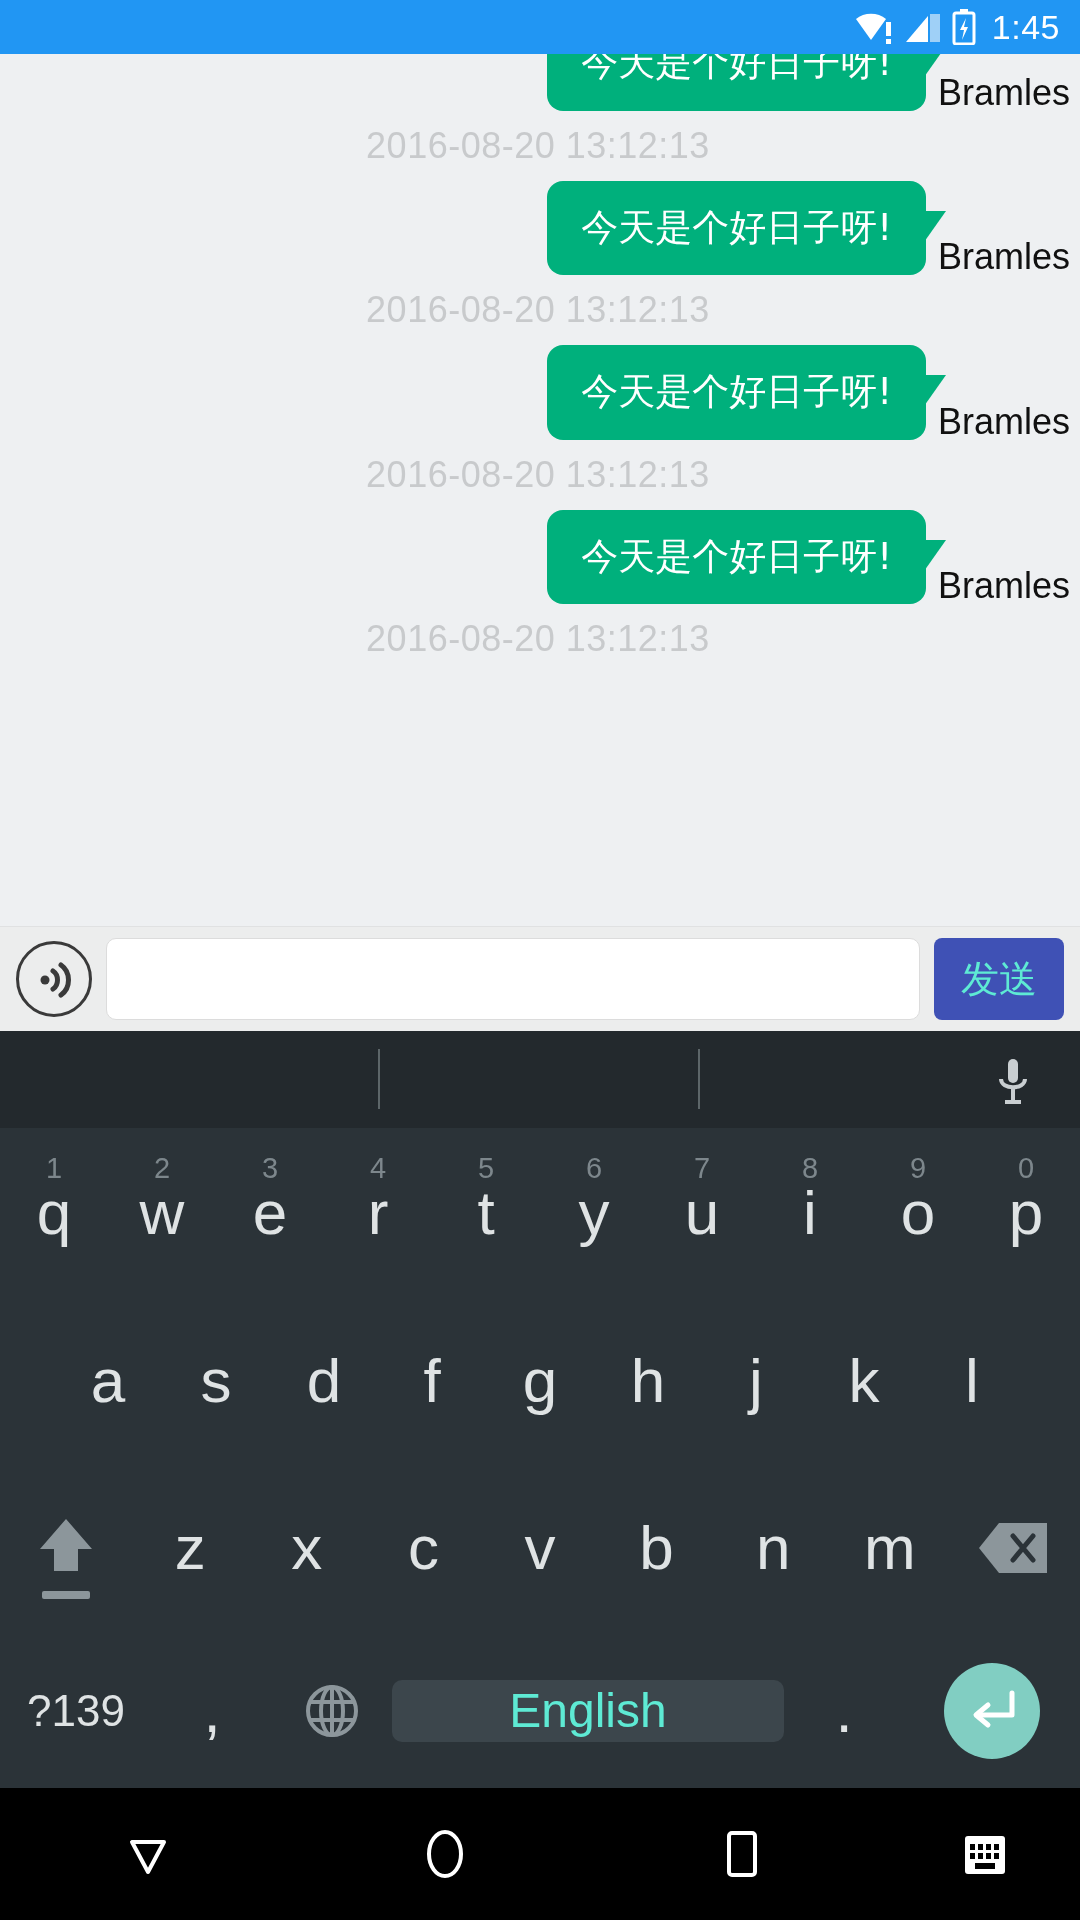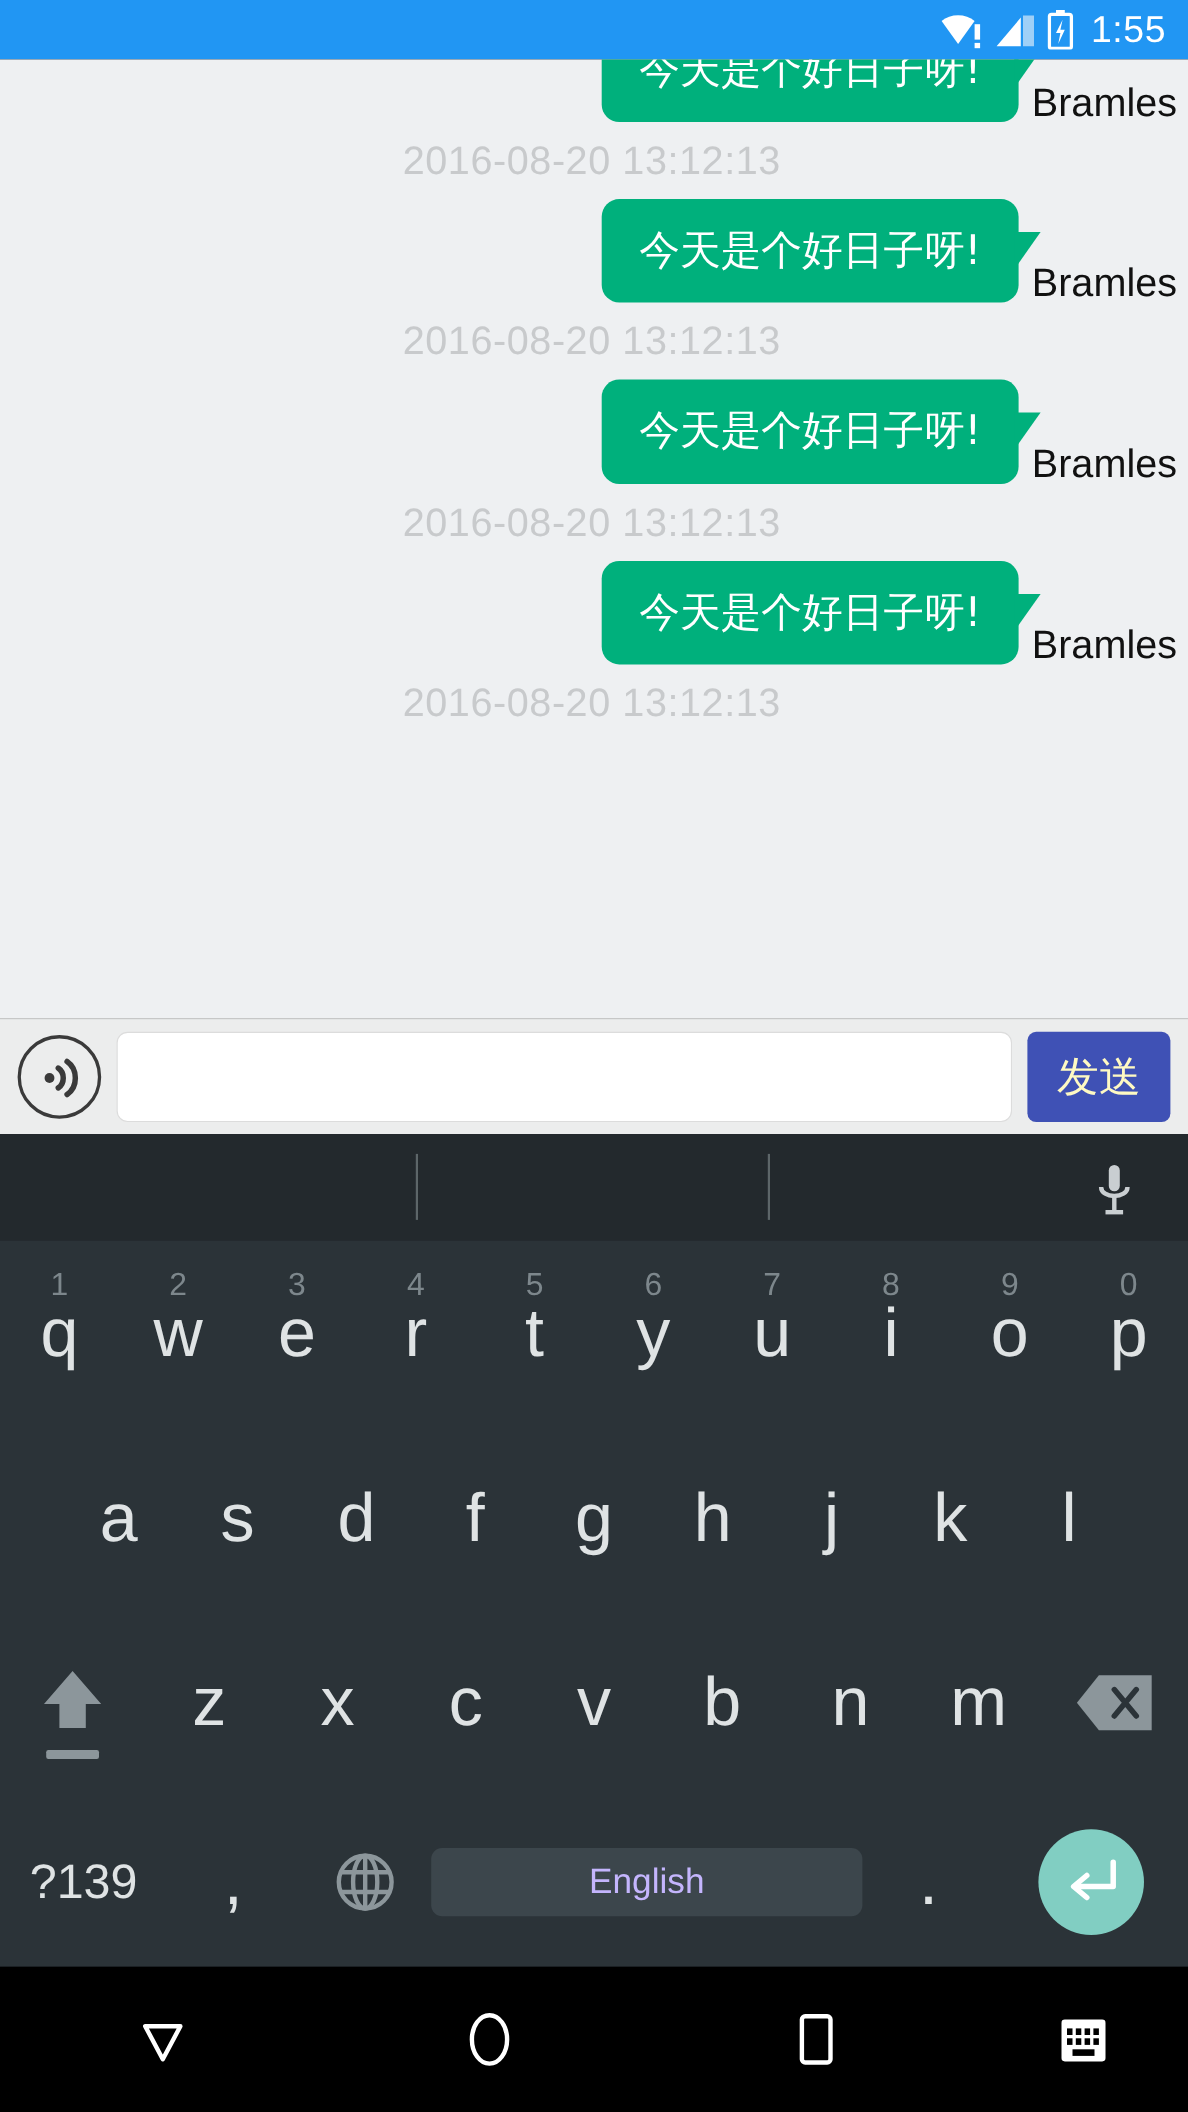--- a/index.html
+++ b/index.html
@@ -76,21 +76,21 @@
     flex:0 0 auto;
   }
   .text-input{
     flex:1 1 auto; height:82px; background:#fff;
     border:1px solid #dcdcdc; border-radius:10px;
   }
   .send-btn{
     flex:0 0 auto; width:130px; height:82px;
     background:#3f51b5; border-radius:8px;
     display:flex; align-items:center; justify-content:center;
-    color:#fef9c3; font-size:38px;
+    color:#5eead4; font-size:38px;
     font-family:"DejaVu Sans","Liberation Sans",sans-serif;
   }
 
   
   .keyboard{
     position:absolute; left:0; top:1031px; width:1080px; height:757px;
     background:#2b3338;
   }
   .suggest{
     height:97px; background:#23292d;
@@ -127,21 +127,21 @@
   .key-sym{ flex:0 0 152px; }
   .kchar-sym{ color:#dfe3e4; font-size:44px; font-weight:300; }
   .key-comma{ flex:0 0 120px; }
   .key-globe{ flex:0 0 120px; }
   .key-space{ flex:1 1 auto; }
   .spacebar{
     width:100%; max-width:412px; height:62px; margin:0 auto;
     background:#3c464c; border-radius:10px;
     display:flex; align-items:center; justify-content:center;
   }
-  .space-label{ color:#c4b5fd; font-size:32px; font-weight:300; }
+  .space-label{ color:#5eead4; font-size:48px; font-weight:300; }
   .key-period{ flex:0 0 120px; }
   .key-enter{ flex:0 0 176px; }
   .enter-circle{
     width:96px; height:96px; border-radius:50%;
     background:#81cec2;
     display:flex; align-items:center; justify-content:center;
   }
   .shift-underline{
     position:absolute; bottom:34px; left:50%; transform:translateX(-50%);
     width:48px; height:8px; background:#8c969b; border-radius:2px;
@@ -174,21 +174,21 @@
         <path d="M26 4 L36 4 L36 32 L26 32 Z" fill="#9fd0f7"></path>
       </svg>
     </span>
     <span class="sb-icon">
       <svg width="24" height="36" viewBox="0 0 24 36">
         <rect x="8" y="0" width="8" height="4" fill="#ffffff"></rect>
         <rect x="2" y="4" width="20" height="31" rx="2" fill="none" stroke="#ffffff" stroke-width="3"></rect>
         <path d="M14 9 L8 21 L12 21 L10 31 L16 18 L12 18 Z" fill="#ffffff"></path>
       </svg>
     </span>
-    <span class="sb-time">1:55</span>
+    <span class="sb-time">1:45</span>
   </div>
 
   <div class="chat">
 
     <div class="msg-row" style="margin-top:-38px;">
       <div class="bubble-wrap">
         <div class="bubble">
           <div class="bubble-text">今天是个好日子呀!</div>
           <div class="bubble-tail"></div>
         </div>

